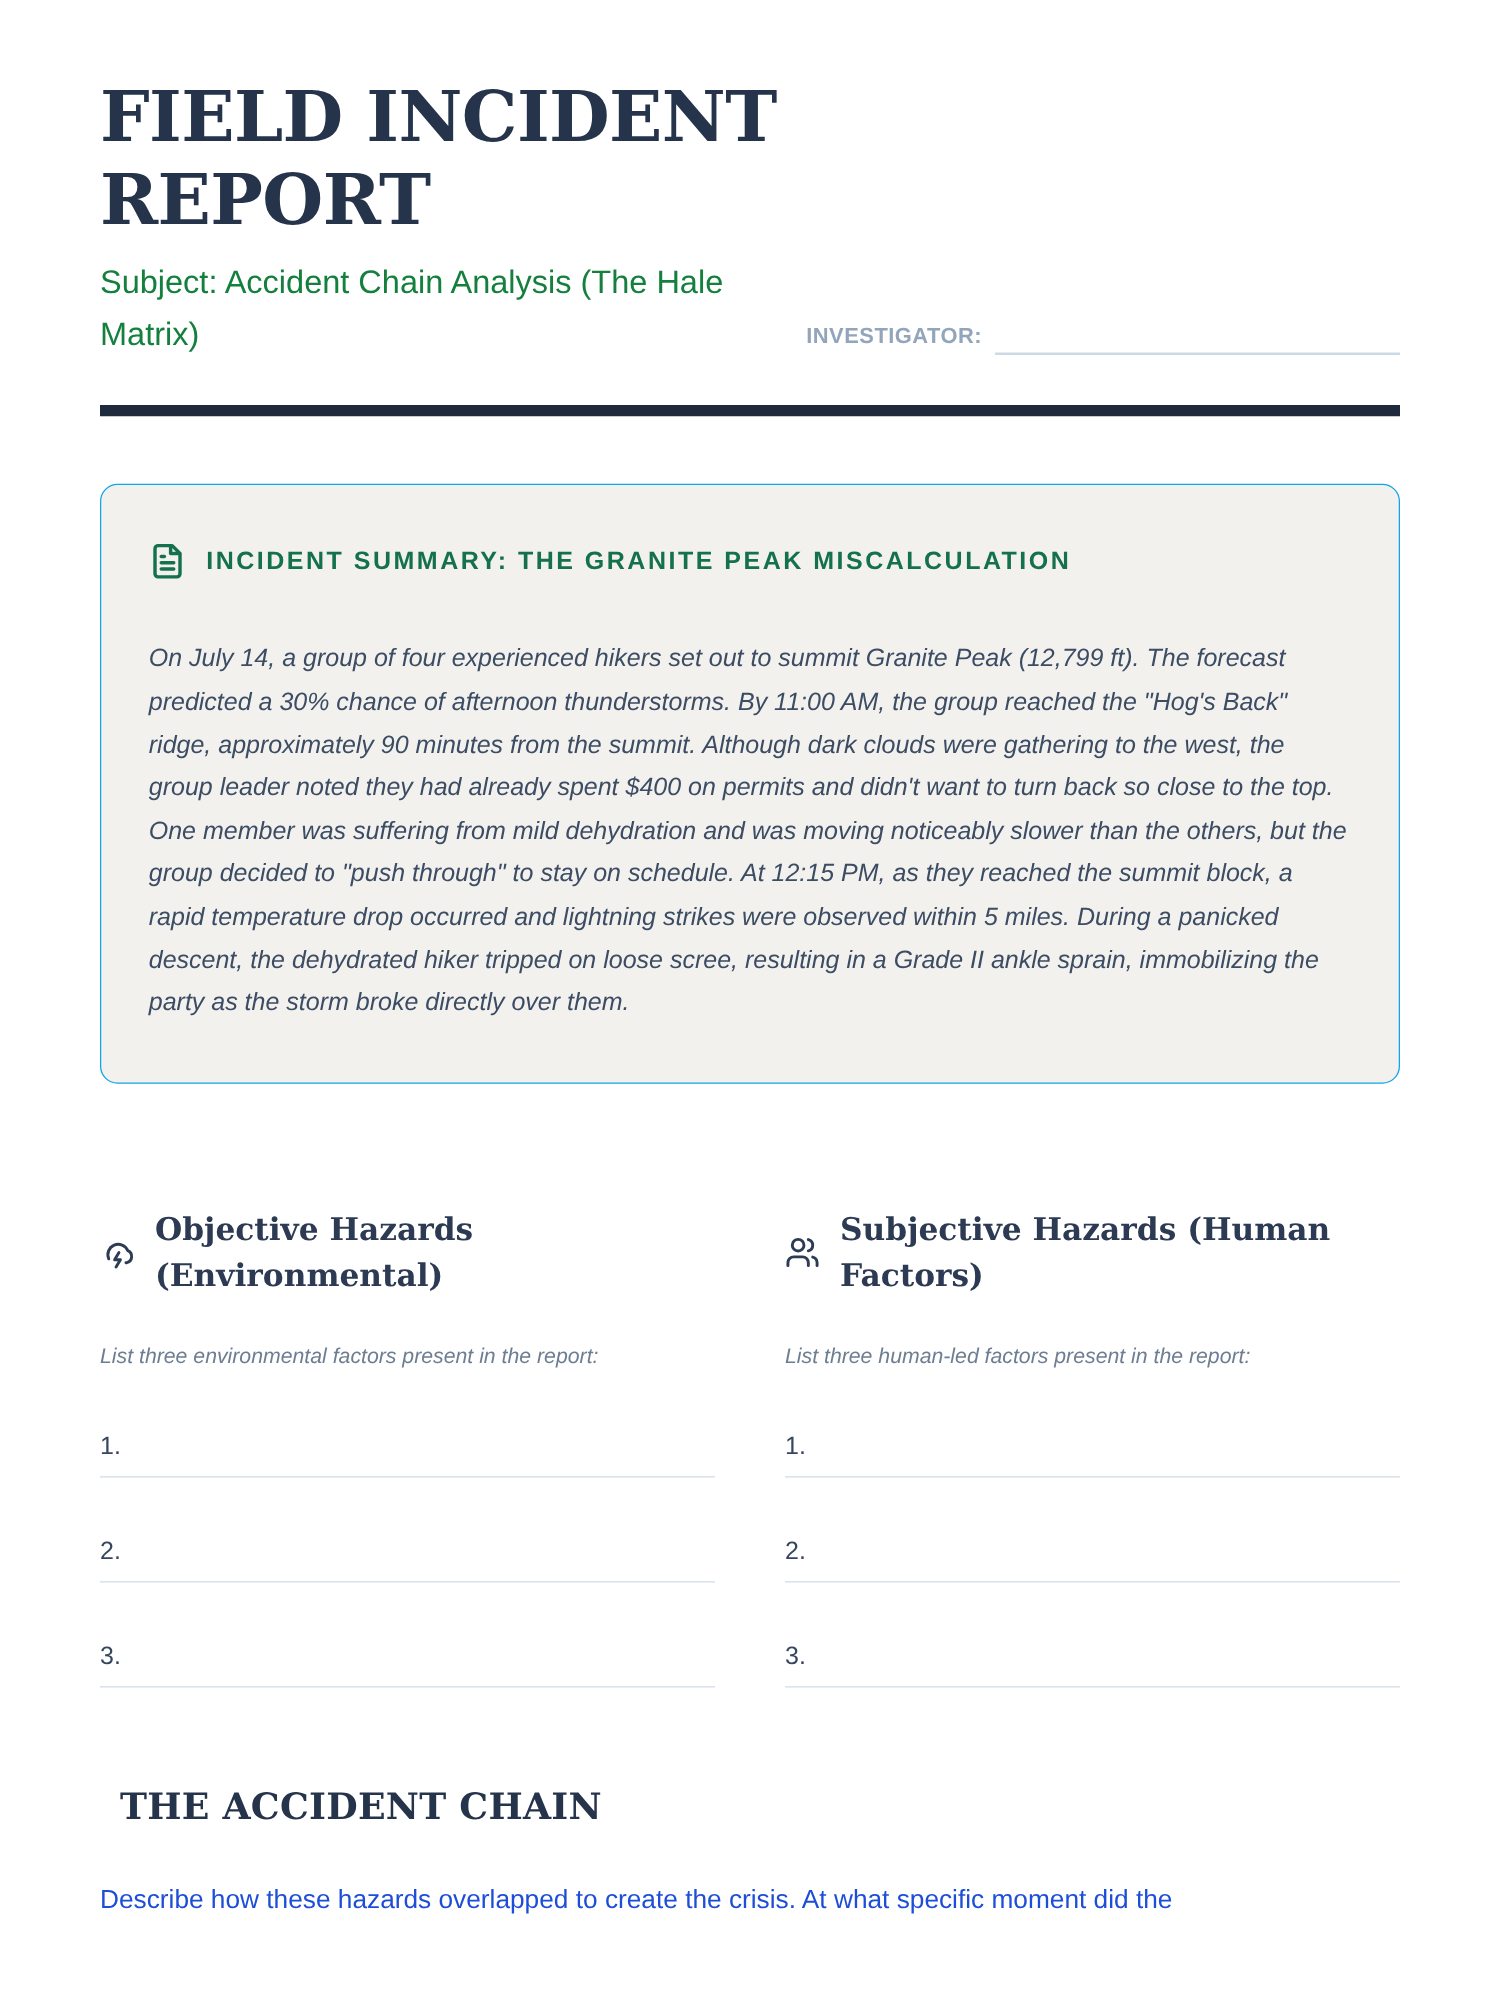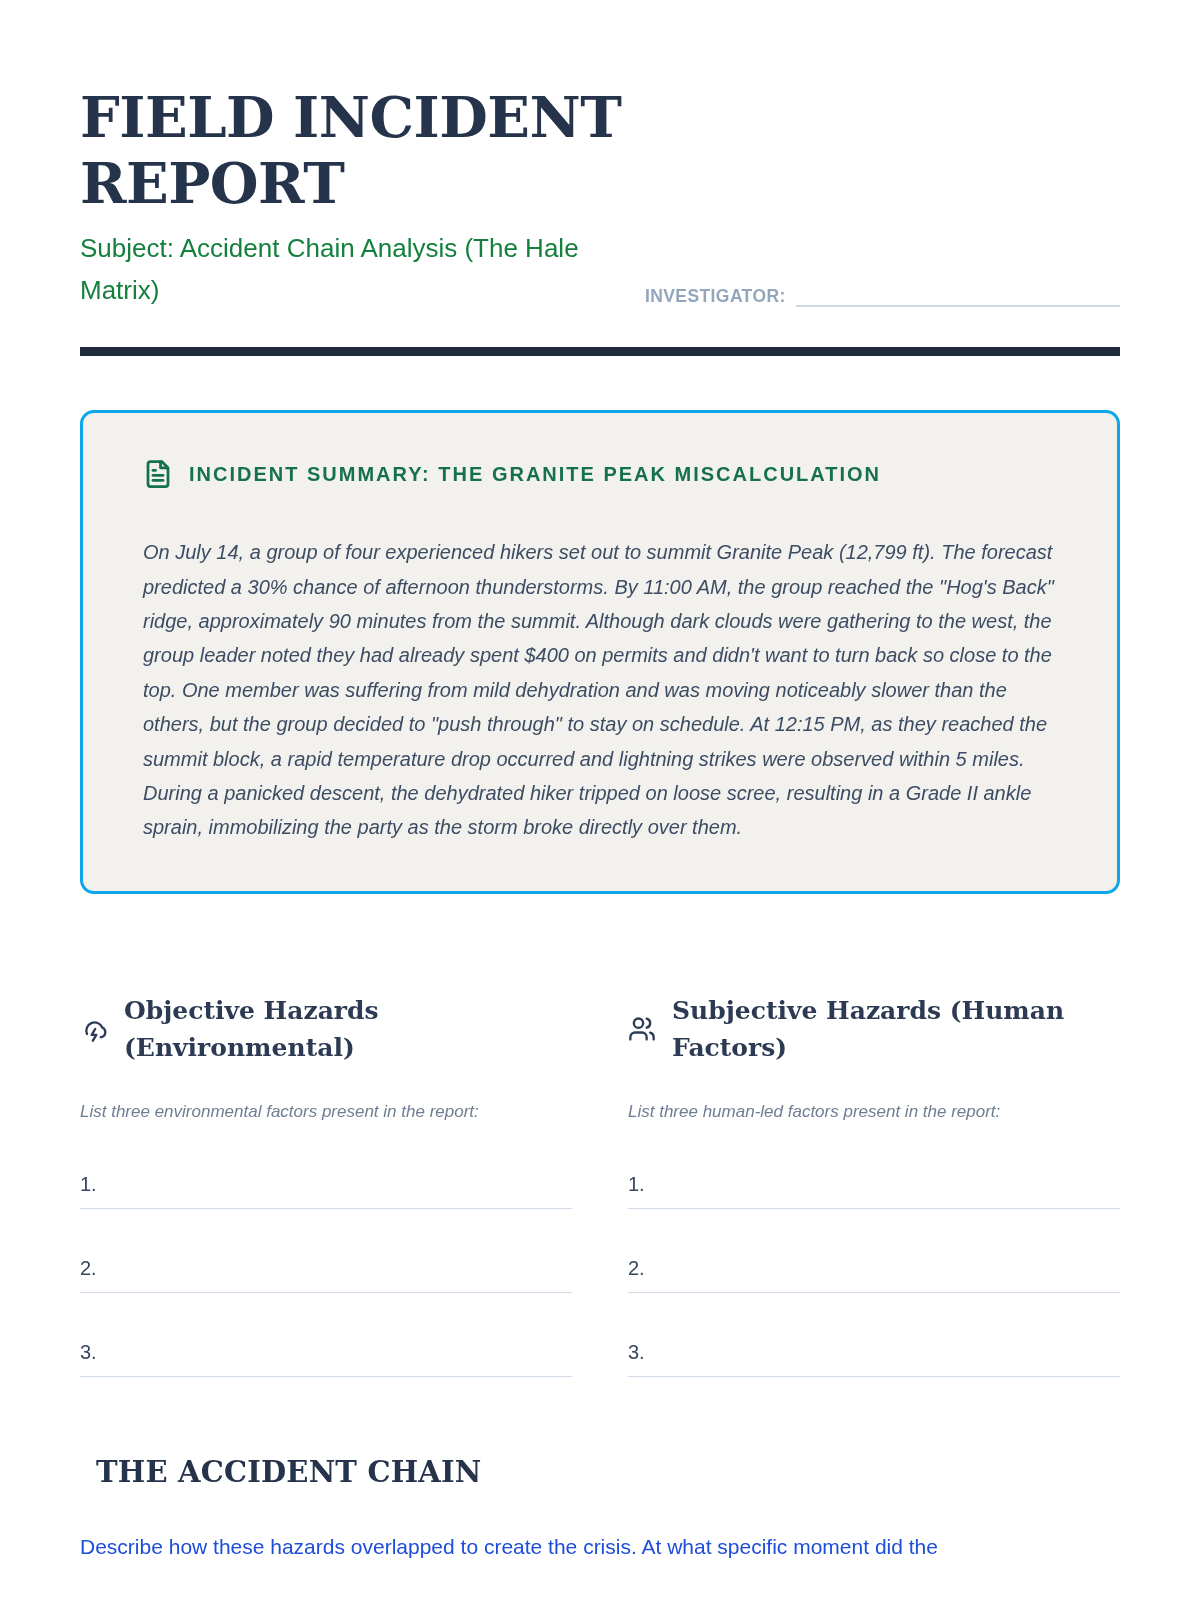--- a/index.html
+++ b/index.html
@@ -6,62 +6,62 @@
   html, body { margin: 0; padding: 0; }
   body {
     width: 1200px; height: 1600px; overflow: hidden;
     background: #ffffff;
     font-family: "Liberation Sans", sans-serif;
   }
   .page { padding: 62px 80px 0; }
 
   
   .header { display: flex; align-items: flex-end; }
-  .header-left { flex: 0 0 565px; width: 565px; margin-top: 23px; }
+  .header-left { flex: 0 0 565px; width: 565px; }
   .title {
     margin: 0;
     font-family: "DejaVu Serif", serif;
     font-weight: 700;
     font-size: 56px;
     line-height: 1.17;
     letter-spacing: -0.5px;
     color: #25344b;
   }
   .subject {
     margin: 12px 0 0;
     font-size: 26px;
     line-height: 1.6;
     color: #15803d;
   }
   .header-right {
     flex: 1;
     display: flex; flex-direction: column; gap: 22px;
     padding-bottom: 4px;
   }
-  .field-row { display: flex; align-items: flex-end; }
+  .field-row { display: flex; align-items: flex-start; }
   .field-label {
     font-size: 17.5px; font-weight: 700;
     letter-spacing: 0.4px; color: #93a5ba; white-space: nowrap;
   }
   .field-line {
     display: inline-block; height: 26px; margin-left: 10px;
     border-bottom: 2px solid #ccd9e6;
   }
   .field-line.grow { flex: 1; }
   .field-line.fixed { width: 312px; }
 
   .divider { margin-top: 36px; height: 9px; background: #1f2b3c; }
 
   
   .summary-box {
     margin-top: 54px;
     background: #f2f1ee;
-    border: 3px solid #0ea5e9;
+    border: 1px solid #0ea5e9;
     border-radius: 14px;
-    padding: 46px 60px;
+    padding: 46px 38px;
   }
   .summary-head { display: flex; align-items: center; gap: 16px; }
   .summary-head .icon { flex: 0 0 auto; color: #15714b; }
   .summary-head svg { width: 30px; height: 30px; display: block; }
   .summary-title {
     margin: 0;
     font-size: 20px; font-weight: 700;
     letter-spacing: 2px;
     color: #15714b;
   }

